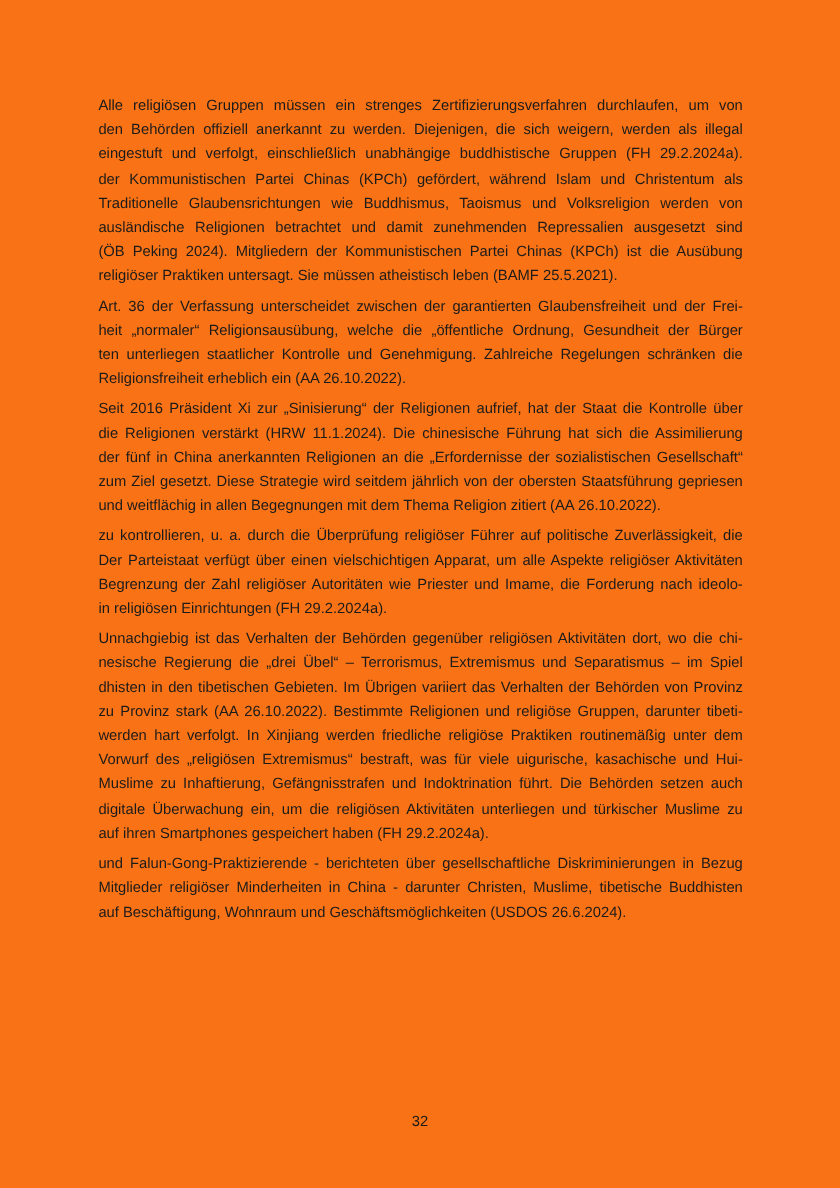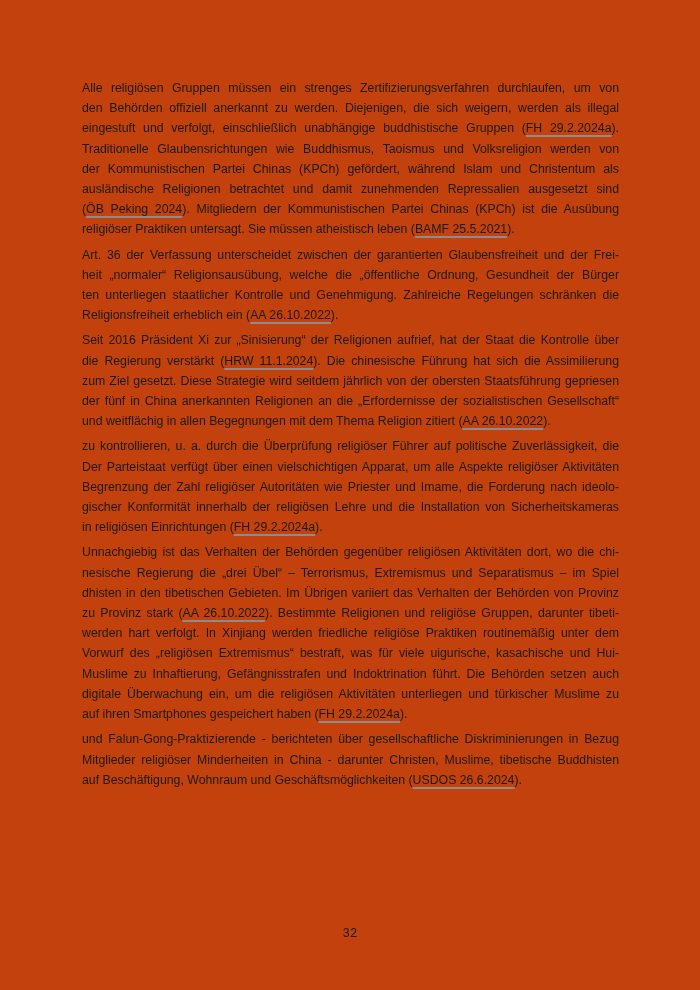--- a/index.html
+++ b/index.html
@@ -4,86 +4,83 @@
 <style>
   html, body { margin: 0; padding: 0; }
   body {
     width: 700px; height: 990px;
     background: #ffffff;
     font-family: "Liberation Sans", sans-serif;
     color: #1b1b1b;
     position: relative;
     overflow: hidden;
   }
-  .page { position: absolute; inset: 0; background: #c2410c; }
+  .page { position: absolute; inset: 0; background: #f97316; }
   .content {
     position: absolute;
     left: 82px; top: 78px;
     width: 537px;
     font-size: 12.3px;
     line-height: 20.2px;
   }
   .para { margin: 0 0 5px 0; padding: 0; }
   .line {
     display: block;
     text-align: justify;
     text-align-last: justify;
   }
   .line.final { text-align-last: left; }
   .cit {
     color: inherit;
-    text-decoration: underline;
     text-decoration-color: #8c8c8c;
     text-decoration-thickness: 1.5px;
     text-underline-offset: 2.5px;
     cursor: pointer;
   }
   .footer {
     position: absolute;
     left: 0; right: 0; top: 924px;
     text-align: center;
     font-size: 12.3px;
     line-height: 20.2px;
     color: #1b1b1b;
-    font-family: Liberation Mono, monospace;
   }
 </style>
 </head>
 <body>
 
 <main class="page">
   <section class="content" id="body-text">
       <p class="para">
         <span class="line"><span>Alle religiösen Gruppen müssen ein strenges Zertifizierungsverfahren durchlaufen, um von</span></span>
         <span class="line"><span>den Behörden offiziell anerkannt zu werden. Diejenigen, die sich weigern, werden als illegal</span></span>
         <span class="line"><span>eingestuft und verfolgt, einschließlich unabhängige buddhistische Gruppen (</span><a class="cit">FH 29.2.2024a</a><span>).</span></span>
+        <span class="line"><span>der Kommunistischen Partei Chinas (KPCh) gefördert, während Islam und Christentum als</span></span>
         <span class="line"><span>Traditionelle Glaubensrichtungen wie Buddhismus, Taoismus und Volksreligion werden von</span></span>
-        <span class="line"><span>der Kommunistischen Partei Chinas (KPCh) gefördert, während Islam und Christentum als</span></span>
         <span class="line"><span>ausländische Religionen betrachtet und damit zunehmenden Repressalien ausgesetzt sind</span></span>
         <span class="line"><span>(</span><a class="cit">ÖB Peking 2024</a><span>). Mitgliedern der Kommunistischen Partei Chinas (KPCh) ist die Ausübung</span></span>
         <span class="line final"><span>religiöser Praktiken untersagt. Sie müssen atheistisch leben (</span><a class="cit">BAMF 25.5.2021</a><span>).</span></span>
       </p>
       <p class="para">
         <span class="line"><span>Art. 36 der Verfassung unterscheidet zwischen der garantierten Glaubensfreiheit und der Frei-</span></span>
         <span class="line"><span>heit „normaler“ Religionsausübung, welche die „öffentliche Ordnung, Gesundheit der Bürger</span></span>
         <span class="line"><span>ten unterliegen staatlicher Kontrolle und Genehmigung. Zahlreiche Regelungen schränken die</span></span>
         <span class="line final"><span>Religionsfreiheit erheblich ein (</span><a class="cit">AA 26.10.2022</a><span>).</span></span>
       </p>
       <p class="para">
         <span class="line"><span>Seit 2016 Präsident Xi zur „Sinisierung“ der Religionen aufrief, hat der Staat die Kontrolle über</span></span>
-        <span class="line"><span>die Regierung verstärkt (</span><a class="cit">HRW 11.1.2024</a><span>). Die chinesische Führung hat sich die Assimilierung</span></span>
+        <span class="line"><span>die Religionen verstärkt (</span><a class="cit">HRW 11.1.2024</a><span>). Die chinesische Führung hat sich die Assimilierung</span></span>
+        <span class="line"><span>der fünf in China anerkannten Religionen an die „Erfordernisse der sozialistischen Gesellschaft“</span></span>
         <span class="line"><span>zum Ziel gesetzt. Diese Strategie wird seitdem jährlich von der obersten Staatsführung gepriesen</span></span>
-        <span class="line"><span>der fünf in China anerkannten Religionen an die „Erfordernisse der sozialistischen Gesellschaft“</span></span>
         <span class="line final"><span>und weitflächig in allen Begegnungen mit dem Thema Religion zitiert (</span><a class="cit">AA 26.10.2022</a><span>).</span></span>
       </p>
       <p class="para">
         <span class="line"><span>zu kontrollieren, u. a. durch die Überprüfung religiöser Führer auf politische Zuverlässigkeit, die</span></span>
         <span class="line"><span>Der Parteistaat verfügt über einen vielschichtigen Apparat, um alle Aspekte religiöser Aktivitäten</span></span>
         <span class="line"><span>Begrenzung der Zahl religiöser Autoritäten wie Priester und Imame, die Forderung nach ideolo-</span></span>
-        <span class="line"><span>gischer Konformität innerhalb der religiösen Lehre und die Installation von Sicherheitskameras</span></span>
         <span class="line final"><span>in religiösen Einrichtungen (</span><a class="cit">FH 29.2.2024a</a><span>).</span></span>
       </p>
       <p class="para">
         <span class="line"><span>Unnachgiebig ist das Verhalten der Behörden gegenüber religiösen Aktivitäten dort, wo die chi-</span></span>
         <span class="line"><span>nesische Regierung die „drei Übel“ – Terrorismus, Extremismus und Separatismus – im Spiel</span></span>
         <span class="line"><span>dhisten in den tibetischen Gebieten. Im Übrigen variiert das Verhalten der Behörden von Provinz</span></span>
         <span class="line"><span>zu Provinz stark (</span><a class="cit">AA 26.10.2022</a><span>). Bestimmte Religionen und religiöse Gruppen, darunter tibeti-</span></span>
         <span class="line"><span>werden hart verfolgt. In Xinjiang werden friedliche religiöse Praktiken routinemäßig unter dem</span></span>
         <span class="line"><span>Vorwurf des „religiösen Extremismus“ bestraft, was für viele uigurische, kasachische und Hui-</span></span>
         <span class="line"><span>Muslime zu Inhaftierung, Gefängnisstrafen und Indoktrination führt. Die Behörden setzen auch</span></span>

